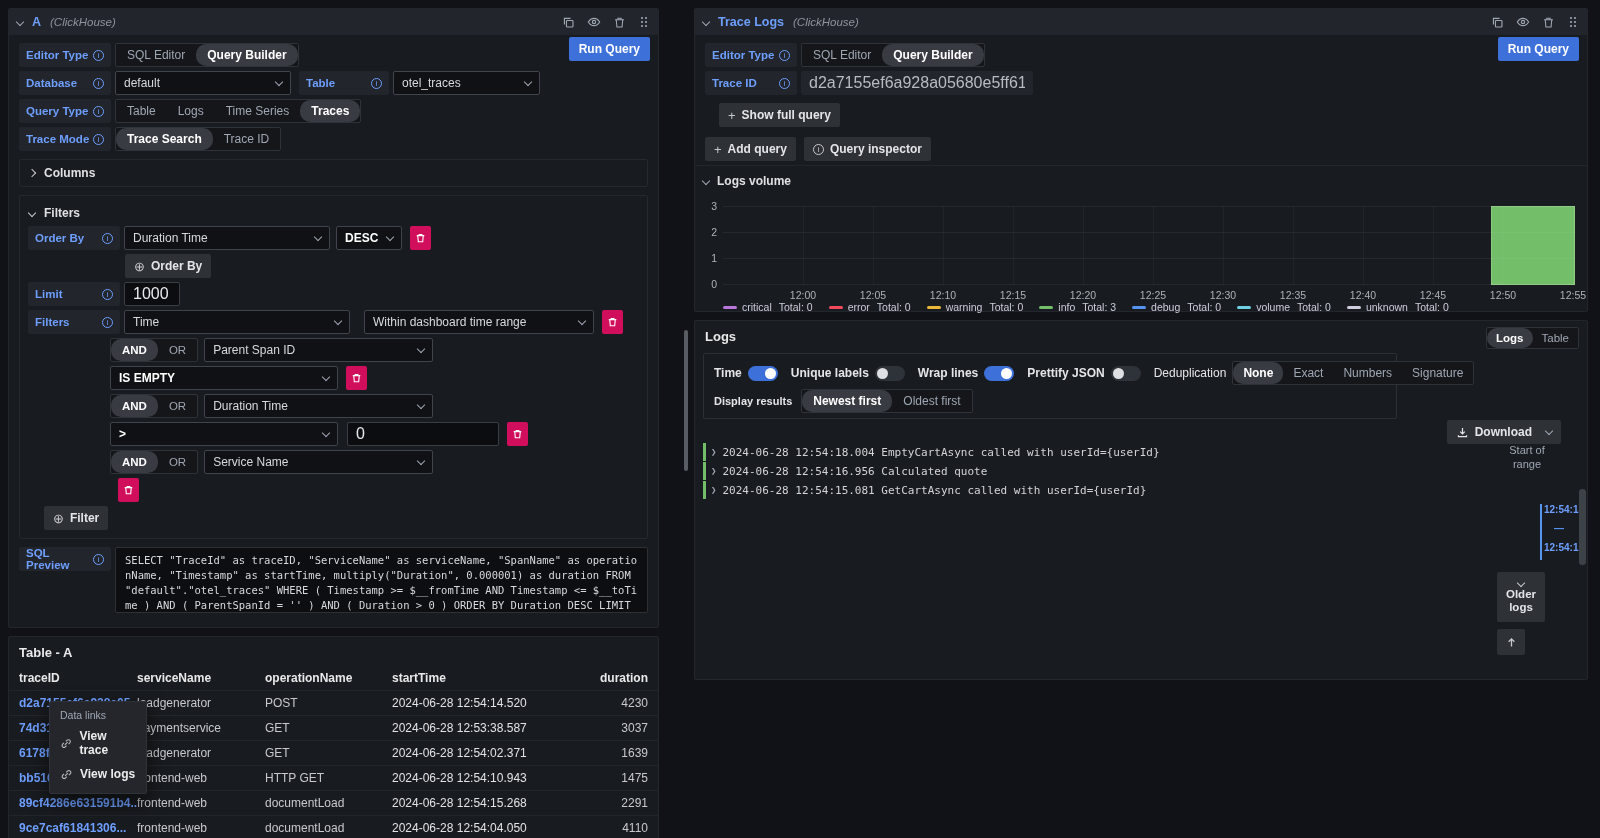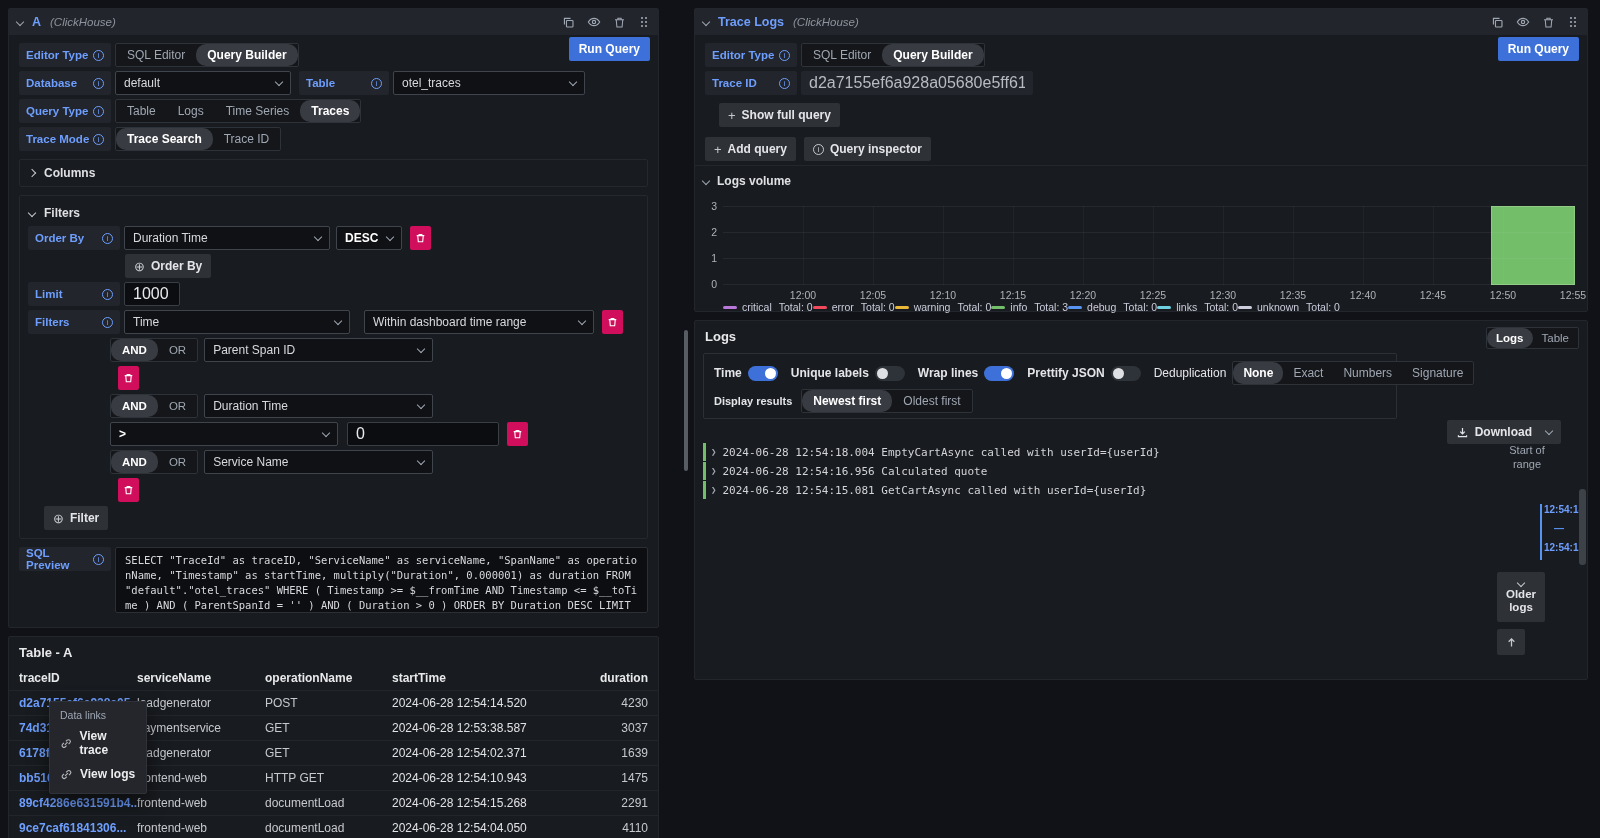--- a/index.html
+++ b/index.html
@@ -82,21 +82,21 @@
   
   #panelVolume { left:694px; top:165px; width:894px; height:147px; }
   #panelVolume .vhead { display:flex; align-items:center; gap:8px; padding:8px 0 0 8px;
                         font-size:12px; font-weight:600; color:#dfe0e3; }
   #plot { position:absolute; left:28px; top:40px; right:12px; height:79px; overflow:hidden; }
   .hgrid { position:absolute; left:0; right:0; height:1px; background:rgba(204,204,220,.08); }
   .vgrid { position:absolute; top:0; bottom:0; width:1px; background:rgba(204,204,220,.05); }
   .ylab { position:absolute; left:6px; width:16px; text-align:right; font-size:10.5px; color:#aeb3ba; }
   .xlab { position:absolute; top:123px; width:40px; text-align:center; font-size:10.5px; color:#aeb3ba; }
   #vbar { position:absolute; top:0; bottom:0; background:#73bf69; border:1px solid #8ecb80; }
-  #legend { position:absolute; left:28px; top:135px; right:8px; display:flex; gap:0;
+  #legend { position:absolute; left:28px; top:135px; right:8px; display:flex; gap:16px;
             font-size:10.5px; color:#ccccdc; white-space:nowrap; overflow:hidden; }
   .leg { display:flex; align-items:center; gap:5px; }
   .leg i { width:14px; height:3px; border-radius:2px; display:block; }
   .leg b { font-weight:400; margin-left:2px; }
 
   
   #panelLogs { left:694px; top:320px; width:894px; height:360px; }
   #panelLogs .ptitle { position:absolute; left:10px; top:8px; font-size:13px; font-weight:600; color:#e8e9ea; }
   #viewseg { position:absolute; top:6px; right:8px; height:22px; }
   #viewseg .opt { padding:0 9px; font-size:11.5px; }
@@ -184,21 +184,21 @@
           <span class="info">i</span>
         </div>
         <div class="select" style="width:176px">
           <span>default</span>
             <span class="chevd"></span>
         </div>
         <div class="chip" style="margin-left:8px;width:90px;min-width:90px">
           <span>Table</span>
           <span class="info">i</span>
         </div>
-        <div class="select" style="width:192px">
+        <div class="select" style="width:147px">
           <span>otel_traces</span>
             <span class="chevd"></span>
         </div>
       </div>
 
       <div class="row">
         <div class="chip">
           <span>Query Type</span>
           <span class="info">i</span>
         </div>
@@ -294,20 +294,24 @@
             <span class="opt sel">AND</span>
             <span class="opt">OR</span>
           </div>
           <div class="select" style="width:229px;margin-left:6px">
             <span>Parent Span ID</span>
               <span class="chevd"></span>
           </div>
         </div>
 
         <div class="row indent1">
+          <div class="select" style="width:228px">
+            <span style="font-weight:700;color:#fff">IS EMPTY</span>
+              <span class="chevd"></span>
+          </div>
           <div class="btn-danger">
             <svg width="11" height="12" viewBox="0 0 16 16" fill="none" stroke="#fff" stroke-width="1.6">
                 <path d="M2.5 4.5h11M6 4.5V2.8h4v1.7M4 4.5l.8 9h6.4l.8-9"></path>
               </svg>
           </div>
         </div>
 
         <div class="row indent1">
           <div class="seg andor">
             <span class="opt sel">AND</span>
@@ -569,21 +573,21 @@
           <span>info</span>
           <b>Total: 3</b>
         </span>
         <span class="leg">
           <i style="background: rgb(87, 148, 242);"></i>
           <span>debug</span>
           <b>Total: 0</b>
         </span>
         <span class="leg">
           <i style="background: rgb(110, 208, 224);"></i>
-          <span>links</span>
+          <span>volume</span>
           <b>Total: 0</b>
         </span>
         <span class="leg">
           <i style="background: rgb(204, 204, 220);"></i>
           <span>unknown</span>
           <b>Total: 0</b>
         </span>
       </div>
   <div class="ylab" style="top: 34px;">3</div>
       <div class="ylab" style="top: 60px;">2</div>

